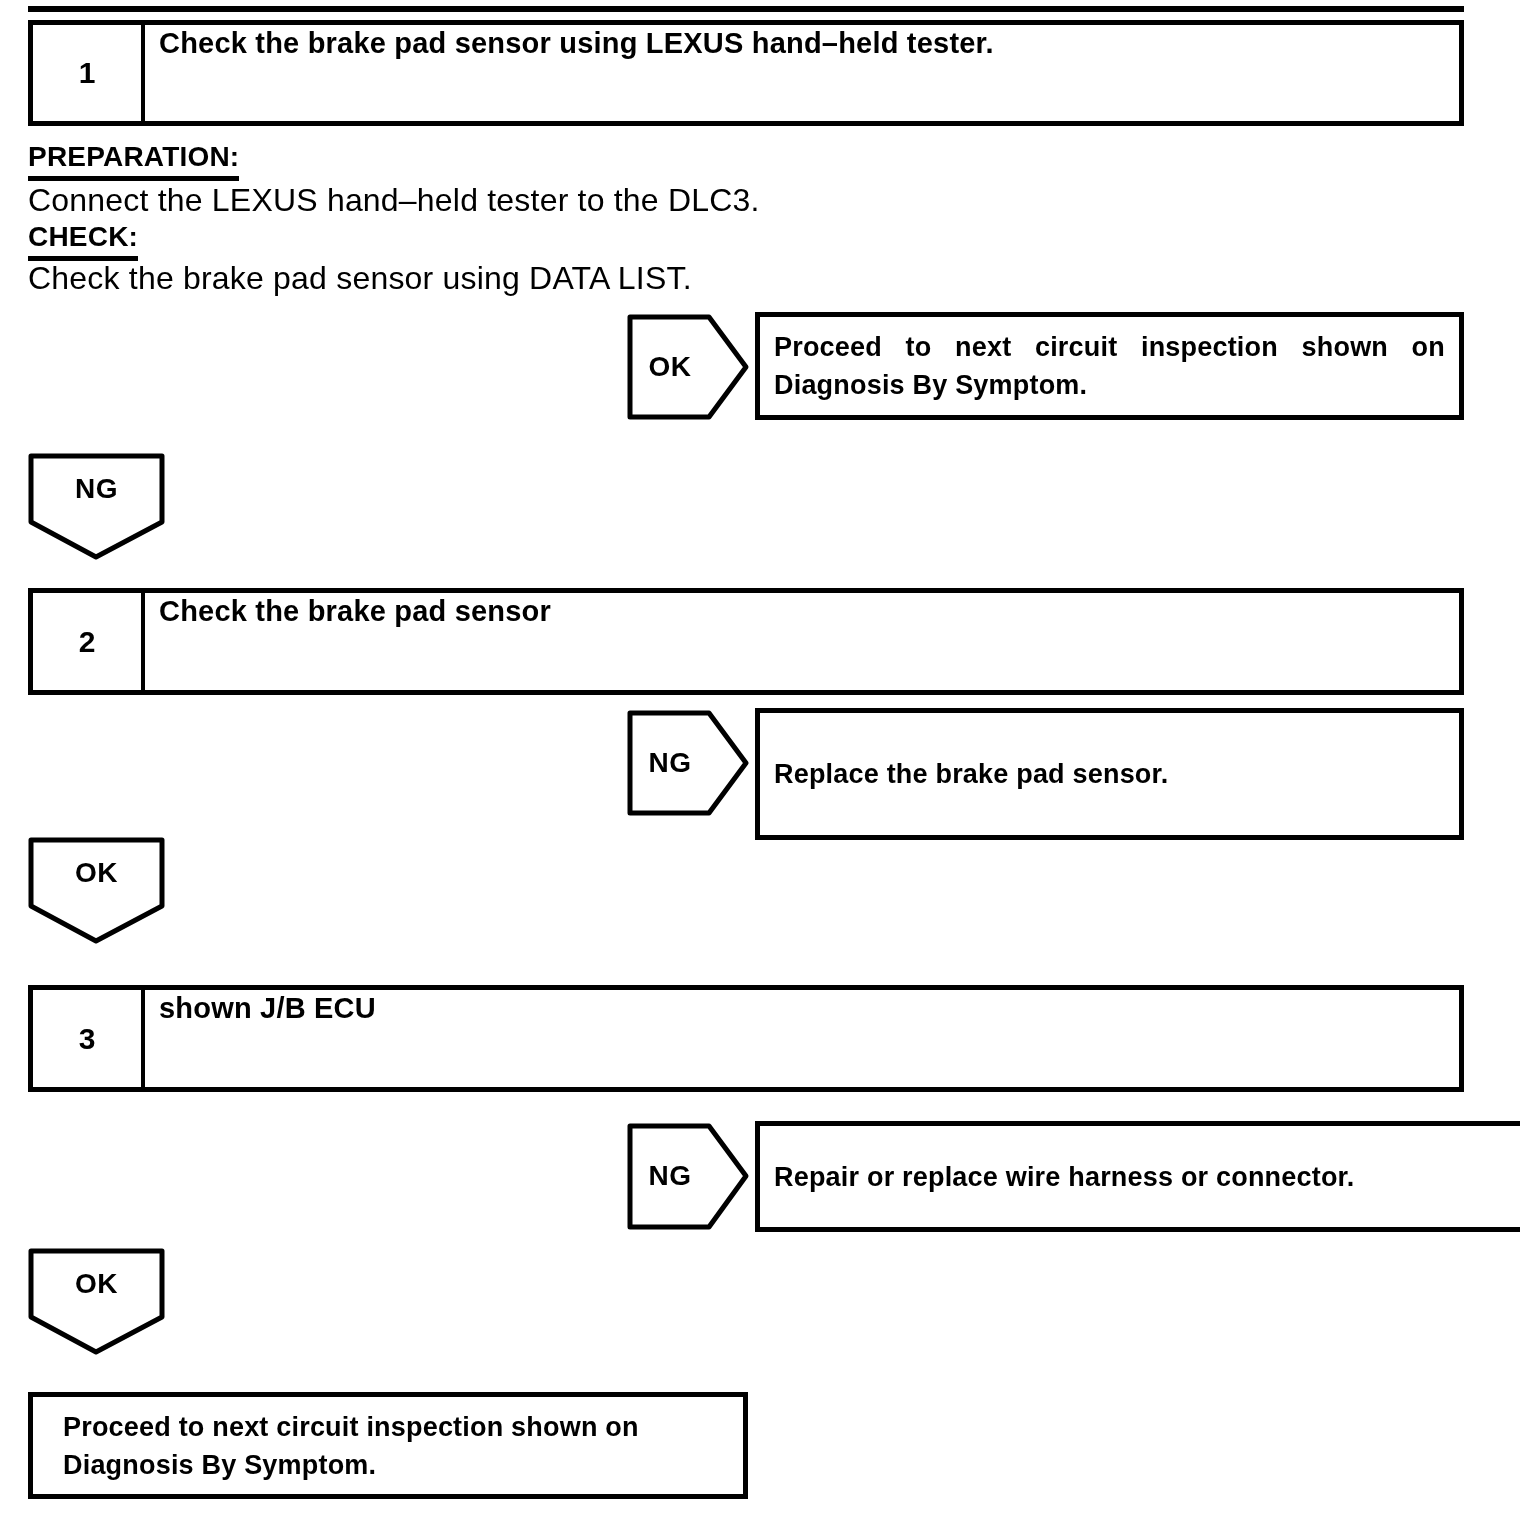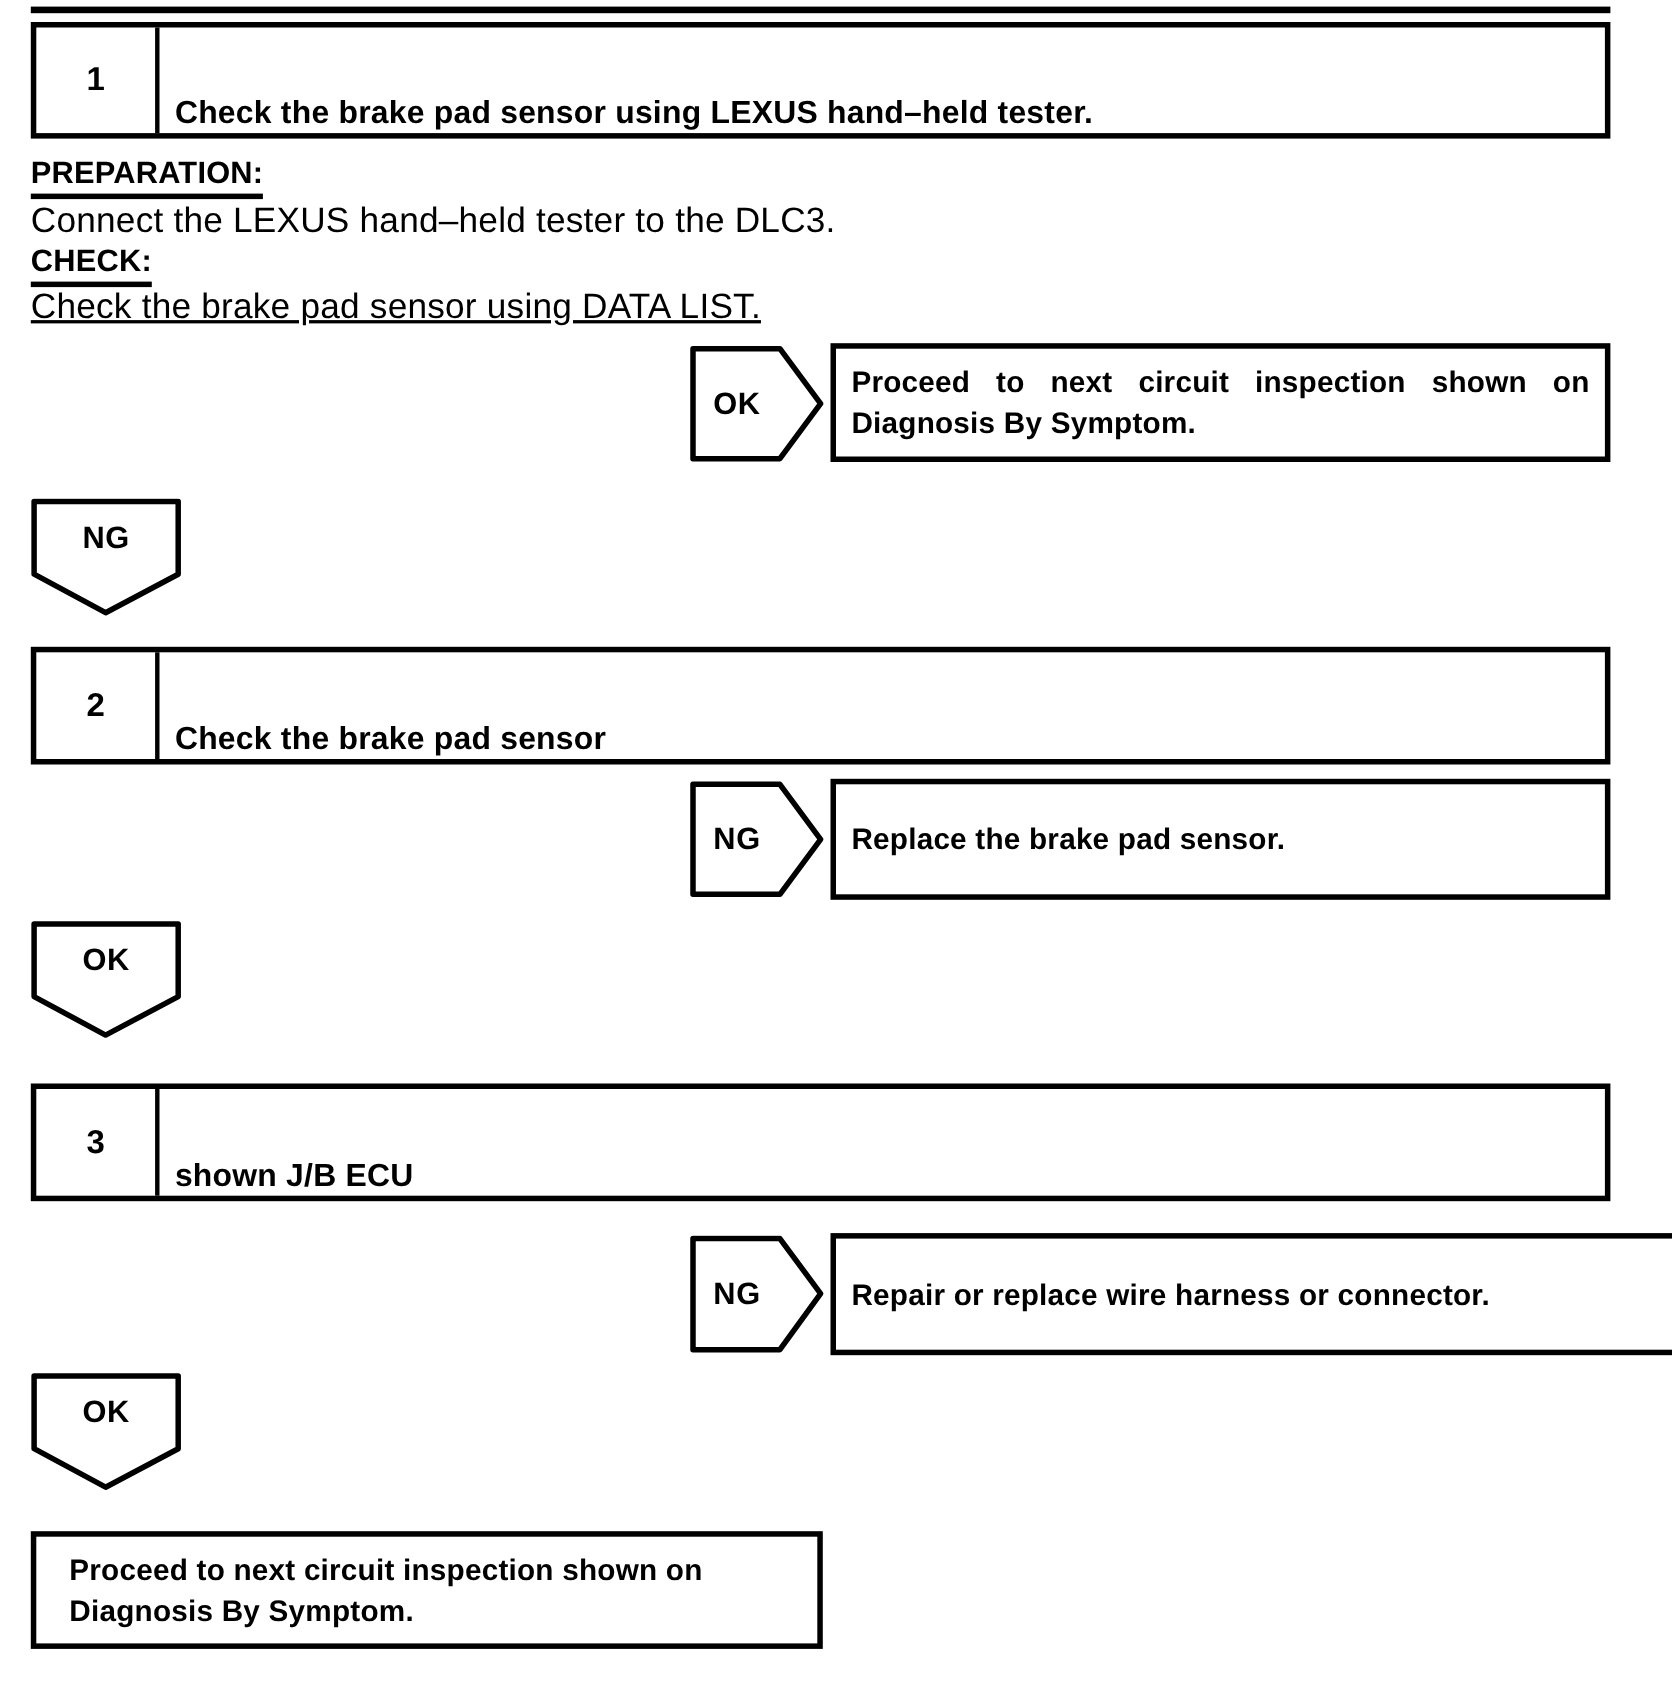--- a/index.html
+++ b/index.html
@@ -31,21 +31,21 @@
     align-items: center;
     justify-content: center;
     font-weight: bold;
     font-size: 30px;
     flex: 0 0 auto;
   }
   .step-title {
     flex: 1 1 auto;
     display: flex;
     flex-direction: column;
-    justify-content: flex-end;
+    justify-content: flex-start;
     padding-left: 14px;
     padding-right: 22px;
     font-weight: bold;
     font-size: 29px;
     line-height: 36px;
     letter-spacing: 0.2px;
   }
 
   
   .h-label {
@@ -123,21 +123,21 @@
     </div>
   </div>
 
   <div class="abs" style="left:28px; top:141px;">
     <span class="h-label">PREPARATION:</span>
   </div>
   <div class="abs body-line" style="left:28px; top:182px;">Connect the LEXUS hand–held tester to the DLC3.</div>
   <div class="abs" style="left:28px; top:221px;">
     <span class="h-label">CHECK:</span>
   </div>
-  <div class="abs body-line" style="left:28px; top:260px;text-decoration:underline;">Check the brake pad sensor using DATA LIST.</div>
+  <div class="abs body-line" style="left:28px; top:260px;">Check the brake pad sensor using DATA LIST.</div>
 
   <div class="shape" style="left:627px; top:314px; width:123px; height:106px;">
     <svg width="123" height="106" viewBox="0 0 123 106">
       <polygon points="3,3 82,3 119,53 82,103 3,103" fill="#ffffff" stroke="#000000" stroke-width="5" stroke-linejoin="round"></polygon>
     </svg>
     <span class="tag-text pent-text">OK</span>
   </div>
   <div class="abs branch-box" style="left:755px; top:312px; width:709px; height:108px;">
     <span class="jline">Proceed to next circuit inspection shown on</span>
     <span class="nline">Diagnosis By Symptom.</span>
@@ -156,21 +156,21 @@
       <span>Check the brake pad sensor</span>
     </div>
   </div>
 
   <div class="shape" style="left:627px; top:710px; width:123px; height:106px;">
     <svg width="123" height="106" viewBox="0 0 123 106">
       <polygon points="3,3 82,3 119,53 82,103 3,103" fill="#ffffff" stroke="#000000" stroke-width="5" stroke-linejoin="round"></polygon>
     </svg>
     <span class="tag-text pent-text">NG</span>
   </div>
-  <div class="abs branch-box" style="left:755px; top:708px; width:709px; height:110px;">
+  <div class="abs branch-box" style="left:755px; top:708px; width:709px; height:132px;">
     <span class="nline">Replace the brake pad sensor.</span>
   </div>
 
   <div class="shape" style="left:28px; top:837px; width:137px; height:107px;">
     <svg width="137" height="107" viewBox="0 0 137 107">
       <polygon points="3,3 134,3 134,69 68,104 3,69" fill="#ffffff" stroke="#000000" stroke-width="5" stroke-linejoin="round"></polygon>
     </svg>
     <span class="tag-text flag-text">OK</span>
   </div>
 

